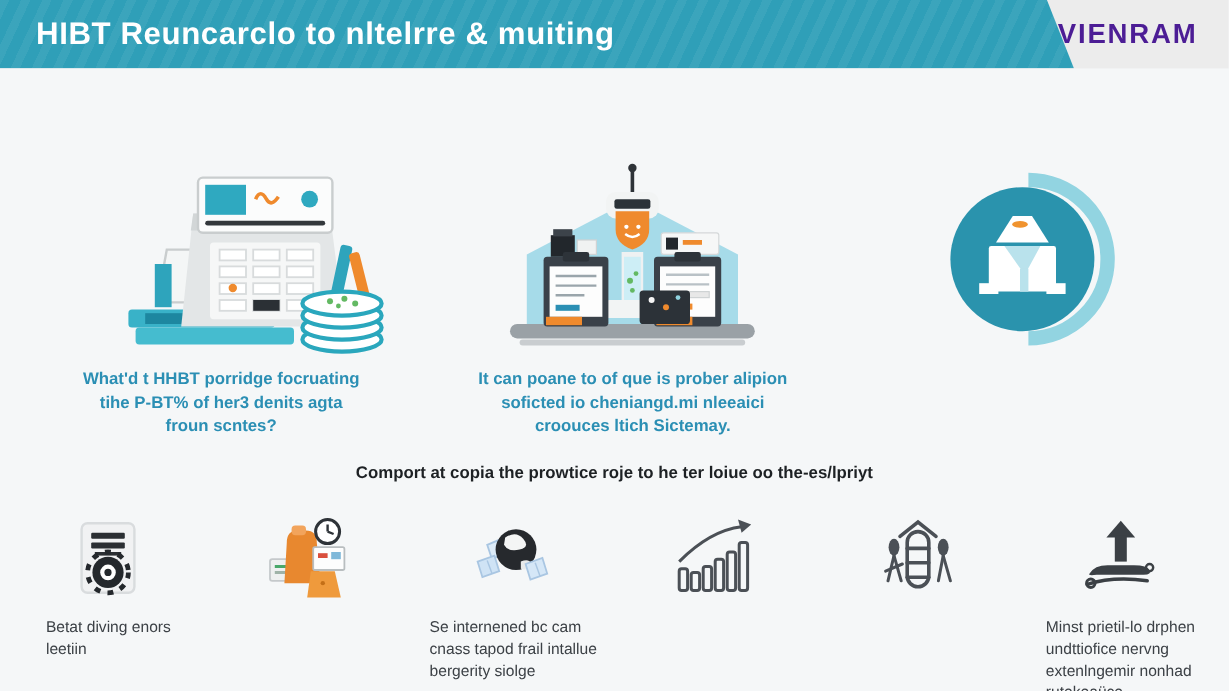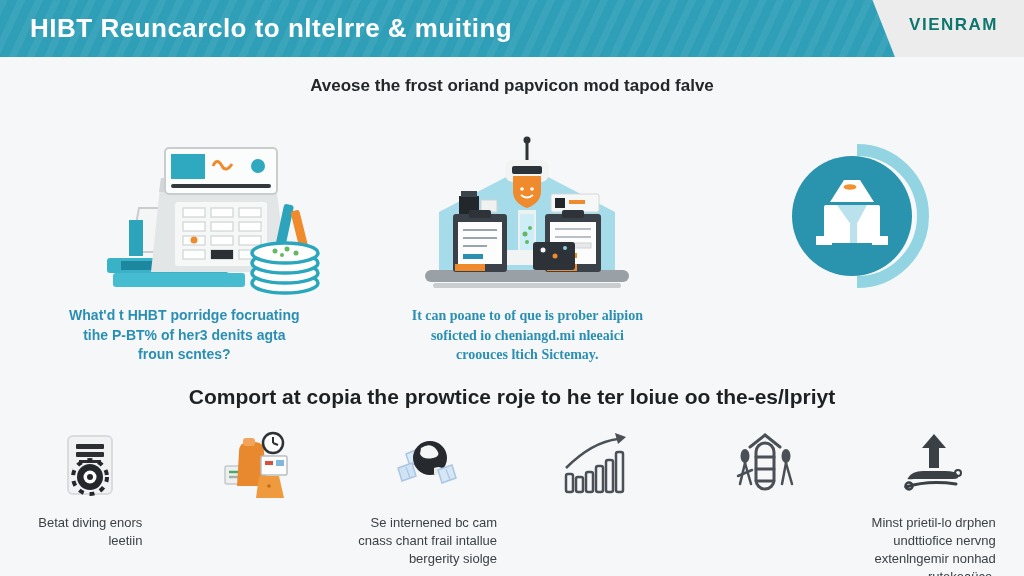--- a/index.html
+++ b/index.html
@@ -7,56 +7,55 @@
        font-family:"Liberation Sans",sans-serif;position:relative;}
   .canvas{position:absolute;inset:0;}
 
   
   .header{position:absolute;top:0;left:0;width:1024px;height:57px;background:#ececec;text-decoration:underline;}
   .teal-band{position:absolute;inset:0;background:#2f9fb8;
     background-image:repeating-linear-gradient(115deg,rgba(255,255,255,.06) 0 7px,rgba(255,255,255,0) 7px 16px);
     clip-path:polygon(0 0,85.2% 0,87.4% 100%,0 100%);}
   .title{position:absolute;left:30px;top:0;height:57px;line-height:57px;margin:0;
     color:#ffffff;font-size:26px;font-weight:800;letter-spacing:.5px;white-space:nowrap;}
-  .brand{position:absolute;right:26px;top:15px;color:#0f766e;font-size:17px;
+  .brand{position:absolute;right:26px;top:15px;color:#4c1d95;font-size:23px;
     font-weight:800;letter-spacing:1.5px;}
 
   .subtitle{position:absolute;top:76px;left:0;width:1024px;text-align:center;
     color:#23272a;font-size:17px;font-weight:700;}
   .subtitle2{position:absolute;top:385px;left:0;width:1024px;text-align:center;
-    color:#1d2124;font-size:21px;font-weight:700;}
+    color:#1d2124;font-size:14px;font-weight:700;}
 
   
   .features{position:absolute;top:110px;left:0;width:1024px;display:flex;}
   .feature{display:flex;flex-direction:column;align-items:center;}
-  .f1{width:36%;} .f2{width:31%;font-family:Liberation Serif, serif;} .f3{width:33%;}
+  .f1{width:36%;} .f2{width:31%;} .f3{width:33%;}
   .art{height:188px;display:flex;align-items:flex-end;justify-content:center;}
   .f1 .art{padding-left:60px;}
   .fcap{margin-top:8px;text-align:center;color:#2b8fb4;font-size:14px;
     font-weight:700;line-height:1.4;white-space:pre-line;}
 
   
   .steps{position:absolute;top:424px;left:6px;width:1012px;display:flex;}
   .step{flex:1;display:flex;flex-direction:column;align-items:center;padding:0 5px;}
   .sicon{height:84px;display:flex;align-items:center;justify-content:center;}
-  .scap{margin-top:6px;text-align:right;color:#3c4146;font-size:13px;
+  .scap{margin-top:6px;text-align:left;color:#3c4146;font-size:13px;
     line-height:1.38;white-space:pre-line;}
 </style>
 </head>
 <body>
 
 <div class="canvas">
 
   <div class="header">
     <div class="teal-band"></div>
     <h1 class="title">HIBT Reuncarclo to nltelrre &amp; muiting</h1>
     <div class="brand">VIENRAM</div>
   </div>
 
-  <div class="subtitle">Aveose the frost oriand papvicon mod tapod falve</div>
 
   <div class="features">
 
     <div class="feature f1">
       <div class="art">
         <svg width="230" height="178" viewBox="0 0 230 178">
           <rect x="8" y="138" width="122" height="15" rx="3" fill="#39b2c8"></rect>
           <rect x="22" y="141" width="76" height="9" fill="#1d87a0"></rect>
           <rect x="14" y="153" width="132" height="14" rx="3" fill="#45bccf"></rect>
           <polygon points="40,88 60,88 68,132 32,132" fill="#f4f6f6" stroke="#c9cdce" stroke-width="2"></polygon>
@@ -232,21 +231,21 @@
           <polygon points="6,38 20,33 24,46 10,51" fill="#cfe3f5" stroke="#a9c6e2" stroke-width="1.5"></polygon>
           <line x1="14" y1="37" x2="18" y2="48" stroke="#a9c6e2" stroke-width="1.2"></line>
           <circle cx="38" cy="28" r="17" fill="#26292d"></circle>
           <path d="M29,18 q9,-6 15,1 q6,7 -3,9 q-10,2 -13,-4 Z" fill="#f4f5f5"></path>
           <path d="M42,38 q7,-3 9,2 q-2,6 -9,4 Z" fill="#e8eaea"></path>
           <polygon points="46,40 60,35 64,48 50,53" fill="#d5e7f7" stroke="#a9c6e2" stroke-width="1.5"></polygon>
           <line x1="54" y1="39" x2="58" y2="50" stroke="#a9c6e2" stroke-width="1.2"></line>
         </svg>
       </div>
       <div class="scap">Se internened bc cam
-cnass chant frail intallue
+cnass tapod frail intallue
 bergerity siolge</div>
     </div>
 
     <div class="step">
       <div class="sicon">
         <svg width="72" height="72" viewBox="0 0 72 72">
           <g stroke="#4b5056" stroke-width="2.5" fill="none">
             <rect x="6" y="44" width="7" height="18" rx="2"></rect>
             <rect x="16" y="47" width="7" height="15" rx="2"></rect>
             <rect x="26" y="42" width="7" height="20" rx="2"></rect>

